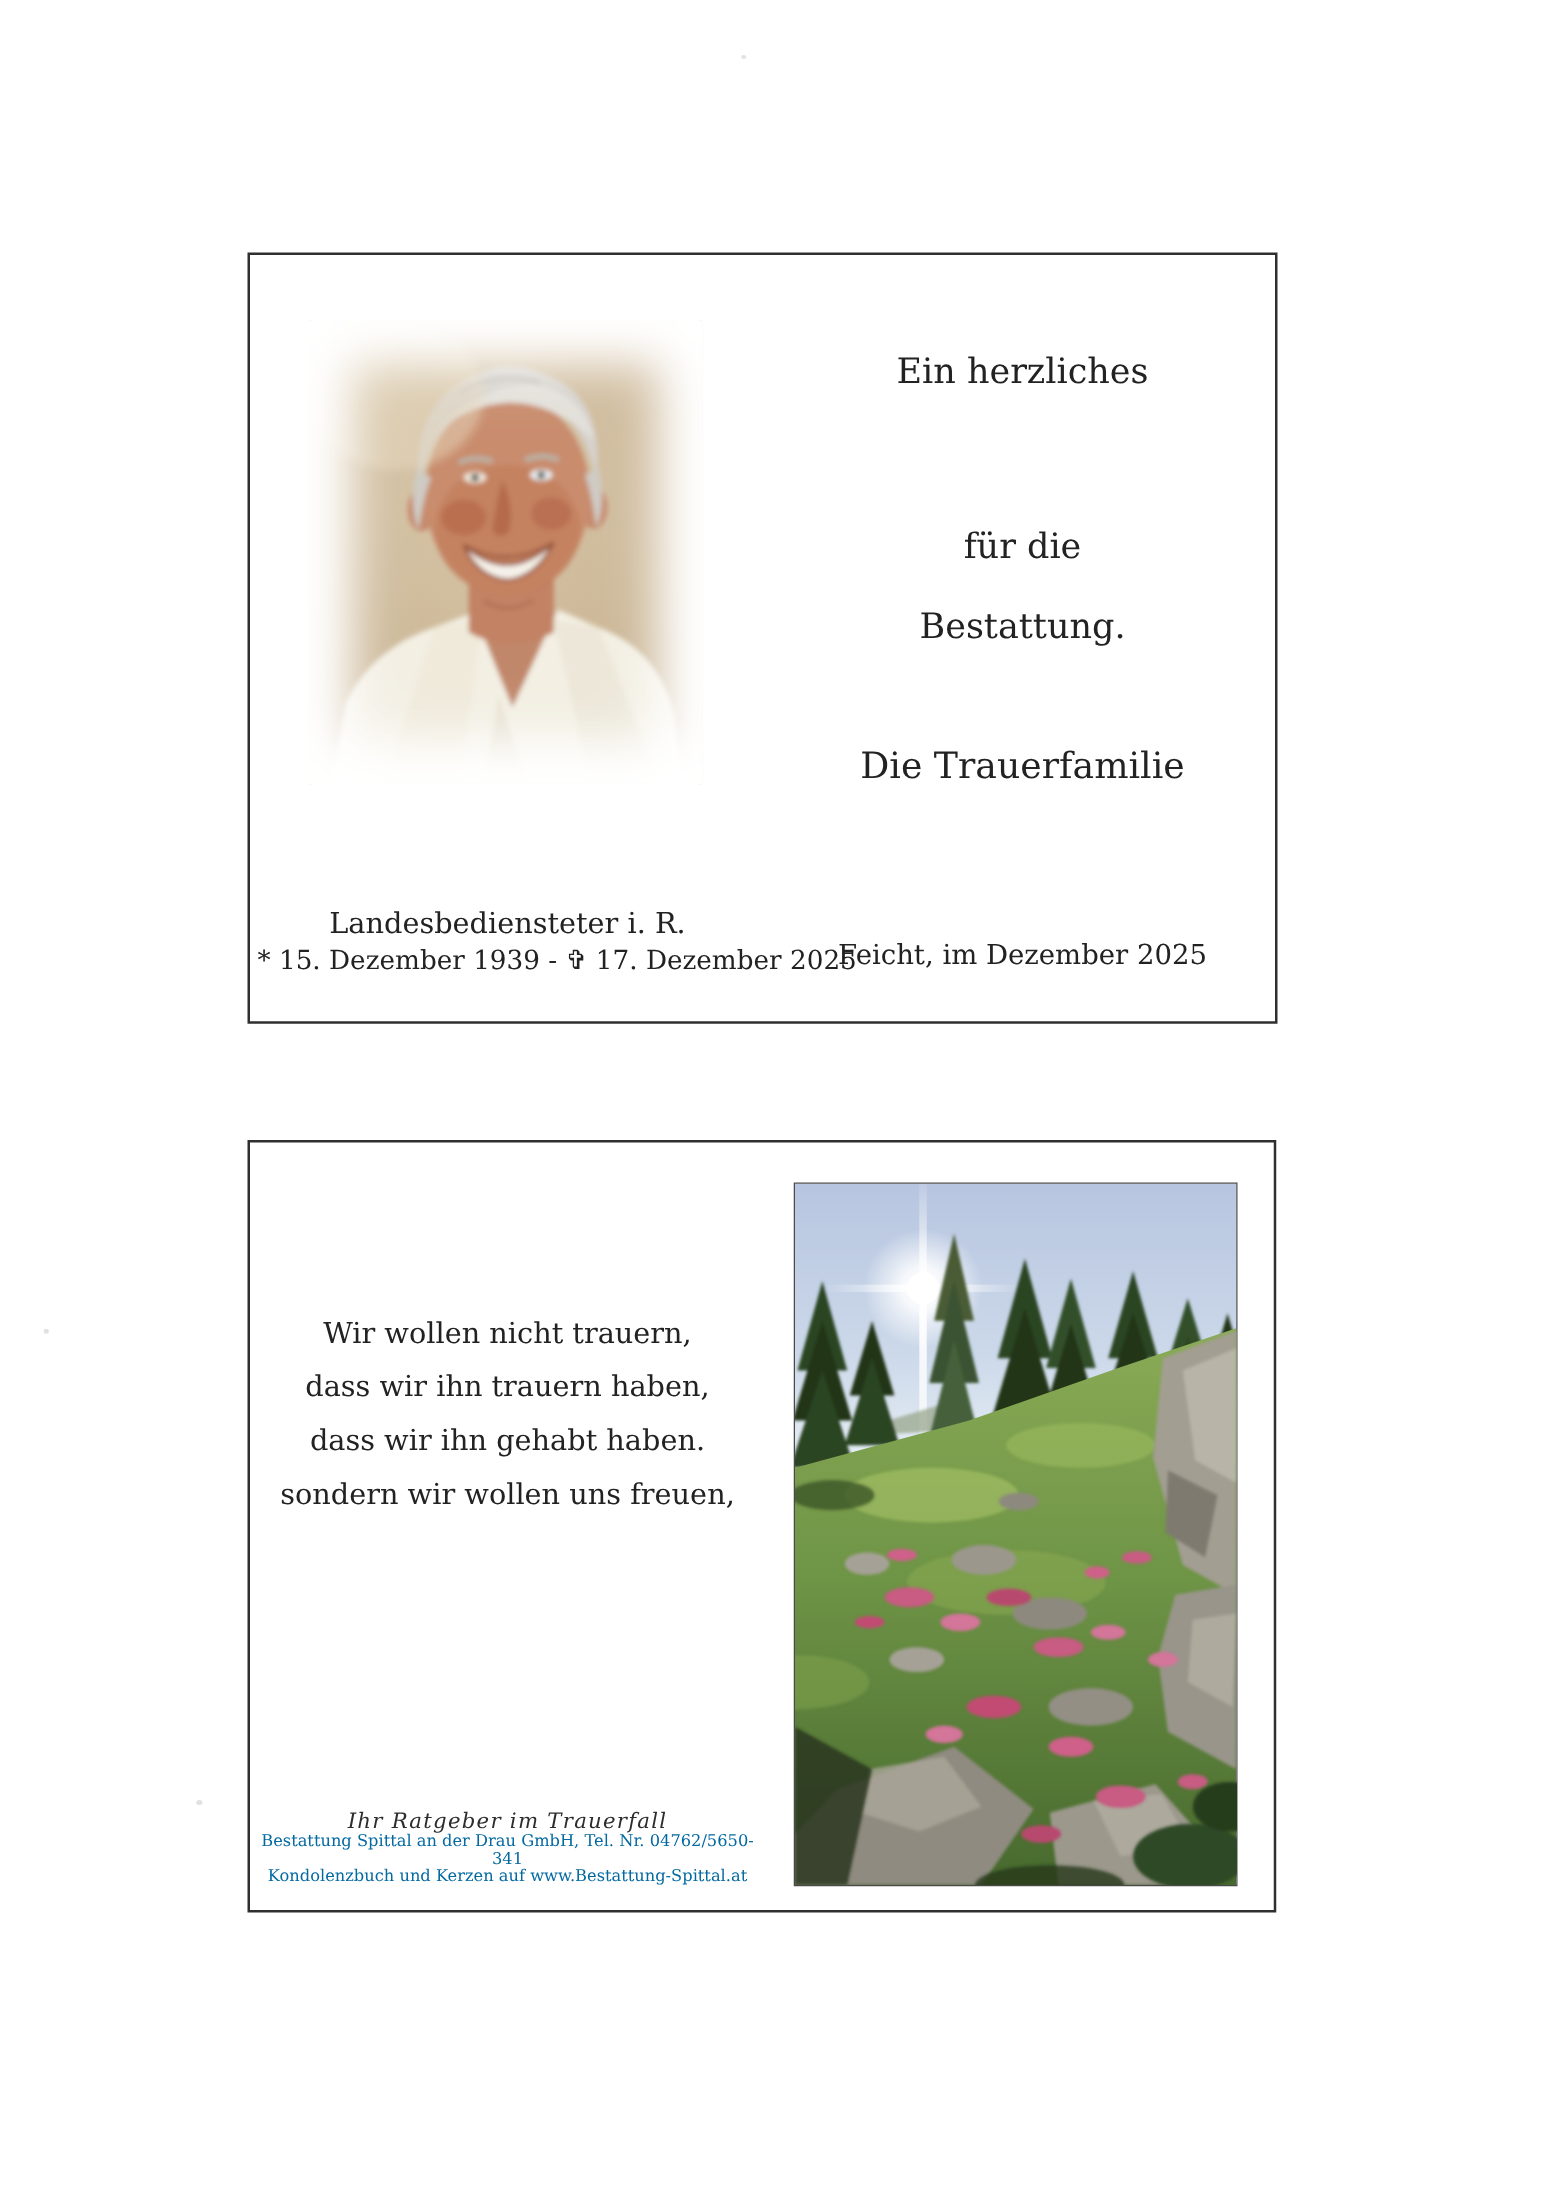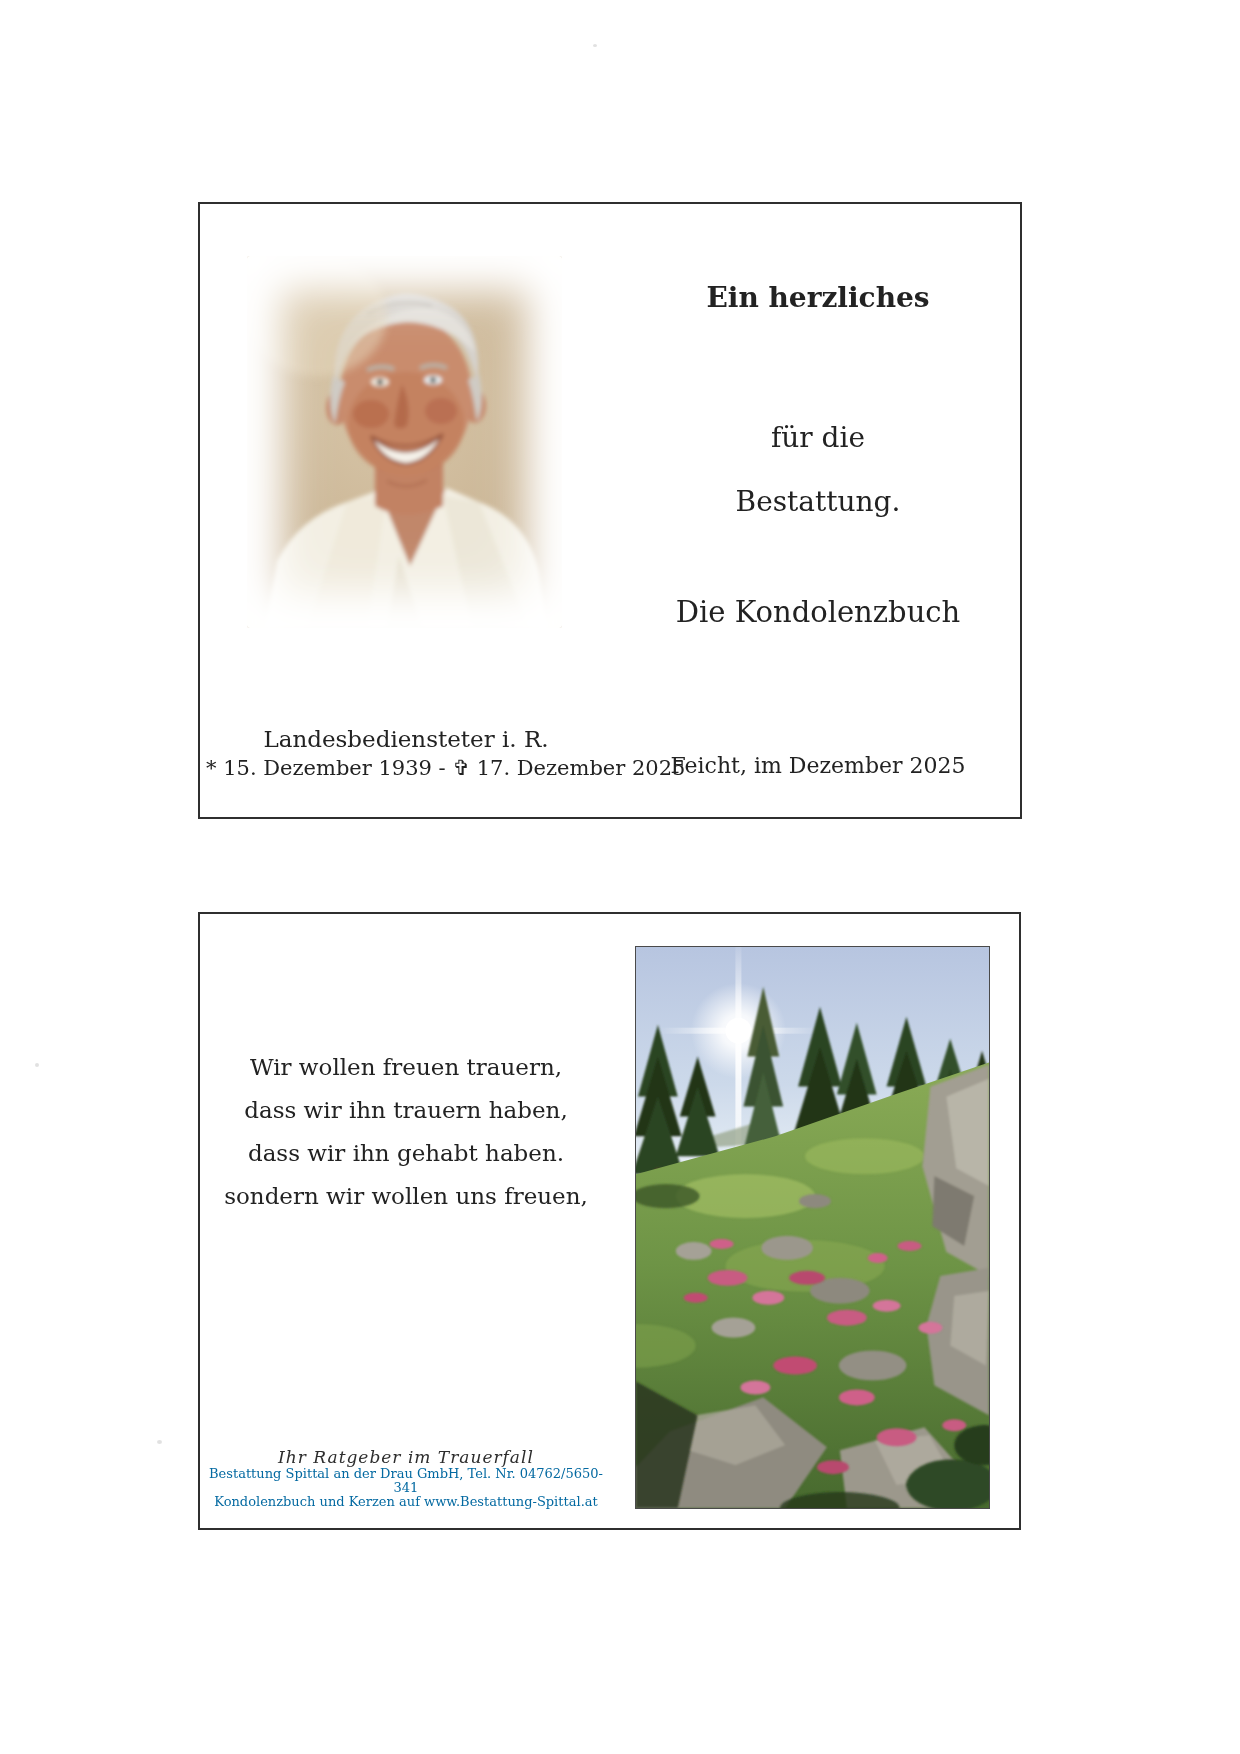--- a/index.html
+++ b/index.html
@@ -38,21 +38,21 @@
     position:absolute;inset:0;
     box-shadow:inset 0 0 38px 30px #ffffff, inset 0 0 70px 18px rgba(255,255,255,.75);
     pointer-events:none;
   }
   .deceased-name{top:488px;font-size:47px;letter-spacing:.5px;color:#262626;}
   .deceased-title{top:535px;font-size:23px;}
   .deceased-dates{top:564px;font-size:21px;}
 
   
   .tc-right{position:absolute;left:420px;top:0;width:396px;height:100%;}
-  .thx1{top:93px;font-size:28px;font-weight:bold;}
+  .thx1{top:93px;font-size:28px;}
   .thx2{top:167px;font-size:35px;}
   .thx3{top:233px;font-size:28px;}
   .thx4{top:297px;font-size:28px;}
   .thx-family{top:408px;font-size:29px;}
   .thx-place{top:561px;font-size:22px;}
 
   
   .bc-left{position:absolute;left:6px;top:0;width:400px;height:100%;}
   .poem{
     position:absolute;left:0;top:132px;width:100%;
@@ -156,30 +156,30 @@
       </div>
 
       <div class="abs-line deceased-title">Landesbediensteter i. R.</div>
       <div class="abs-line deceased-dates">* 15. Dezember 1939 - ✞ 17. Dezember 2025</div>
     </div>
 
     <div class="tc-right">
       <div class="abs-line thx1">Ein herzliches</div>
       <div class="abs-line thx3">für die</div>
       <div class="abs-line thx4">Bestattung.</div>
-      <div class="abs-line thx-family">Die Kondolenzbuch</div>
+      <div class="abs-line thx-family">Die Trauerfamilie</div>
       <div class="abs-line thx-place">Feicht, im Dezember 2025</div>
     </div>
   </div>
 
   <div class="card" id="bottom-card">
 
     <div class="bc-left">
       <div class="poem">
-        <div>Wir wollen freuen trauern,</div>
+        <div>Wir wollen nicht trauern,</div>
         <div>dass wir ihn trauern haben,</div>
         <div>dass wir ihn gehabt haben.</div>
         <div>sondern wir wollen uns freuen,</div>
       </div>
 
       <div class="fineprint">
         <div class="fp-slogan">Ihr Ratgeber im Trauerfall</div>
         <div class="fp-small">Bestattung Spittal an der Drau GmbH, Tel. Nr. 04762/5650-341</div>
         <div class="fp-small">Kondolenzbuch und Kerzen auf www.Bestattung-Spittal.at</div>
       </div>

